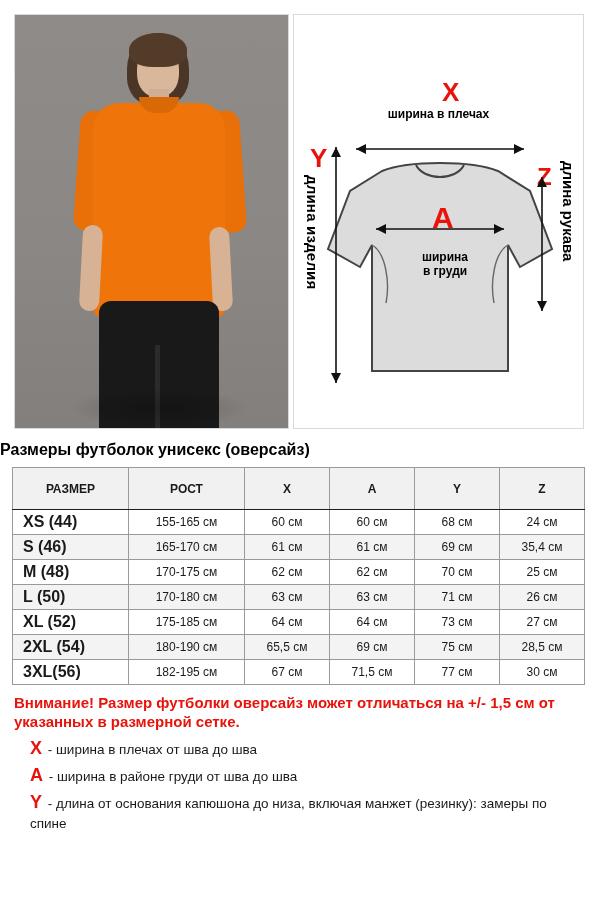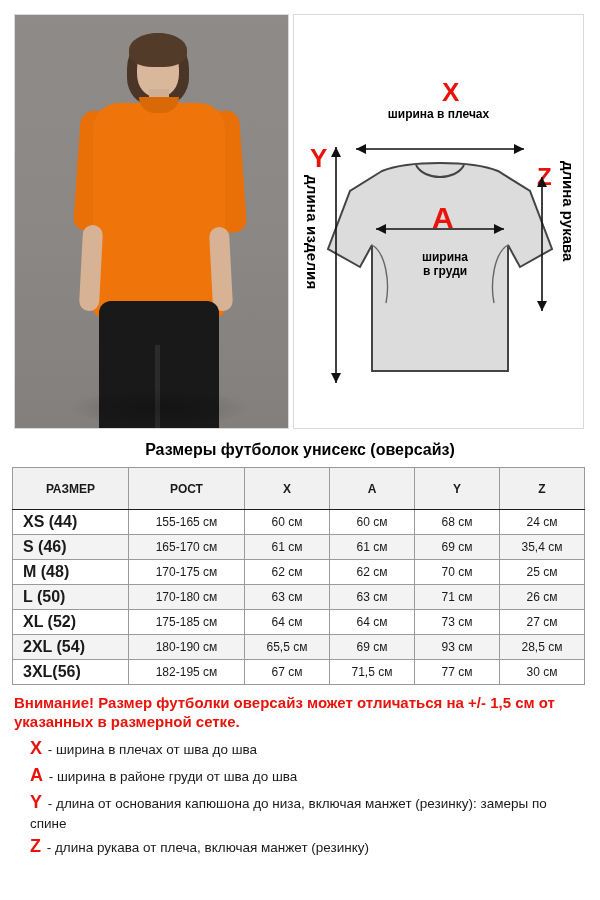--- a/index.html
+++ b/index.html
@@ -139,21 +139,21 @@
   }
   .chest-text {
     position: absolute; left: 96px; top: 236px;
     width: 110px; text-align: center;
     font-weight: bold; font-size: 12px; color: #000; line-height: 1.15;
   }
   .tshirt-svg { position: absolute; left: 26px; top: 118px; }
 
   
   .table-title {
-    text-align: center;
+    text-align: left;
     font-weight: bold;
     font-size: 16px;
     color: #000;
     margin: 12px 0 8px 0;
   }
 
   
   .table-wrap { padding: 0 12px; }
   table.size {
     width: 572px;
@@ -337,37 +337,36 @@
             <td>64 см</td>
             <td>64 см</td>
             <td>73 см</td>
             <td>27 см</td>
           </tr>
           <tr>
             <td>2XL (54)</td>
             <td>180-190 см</td>
             <td>65,5 см</td>
             <td>69 см</td>
-            <td>93 см</td>
+            <td>75 см</td>
             <td>28,5 см</td>
           </tr>
           <tr>
             <td>3XL(56)</td>
             <td>182-195 см</td>
             <td>67 см</td>
             <td>71,5 см</td>
             <td>77 см</td>
             <td>30 см</td>
           </tr>
         </tbody>
     </table>
   </div>
 
   <div class="warning">Внимание! Размер футболки оверсайз может отличаться на +/- 1,5 см от указанных в размерной сетке.</div>
 
   <div class="legend" id="legend">
       <div class="legend-row"><span class="legend-key">X</span><span> - ширина в плечах от шва до шва</span></div>
       <div class="legend-row"><span class="legend-key">A</span><span> - ширина в районе груди от шва до шва</span></div>
       <div class="legend-row"><span class="legend-key">Y</span><span> - длина от основания капюшона до низа, включая манжет (резинку): замеры по спине</span></div>
-      <div class="legend-row"><span class="legend-key">Z</span><span> - длина рукава от плеча, включая манжет (резинку)</span></div>
     </div>
 
 </div>
 
 </body></html>

